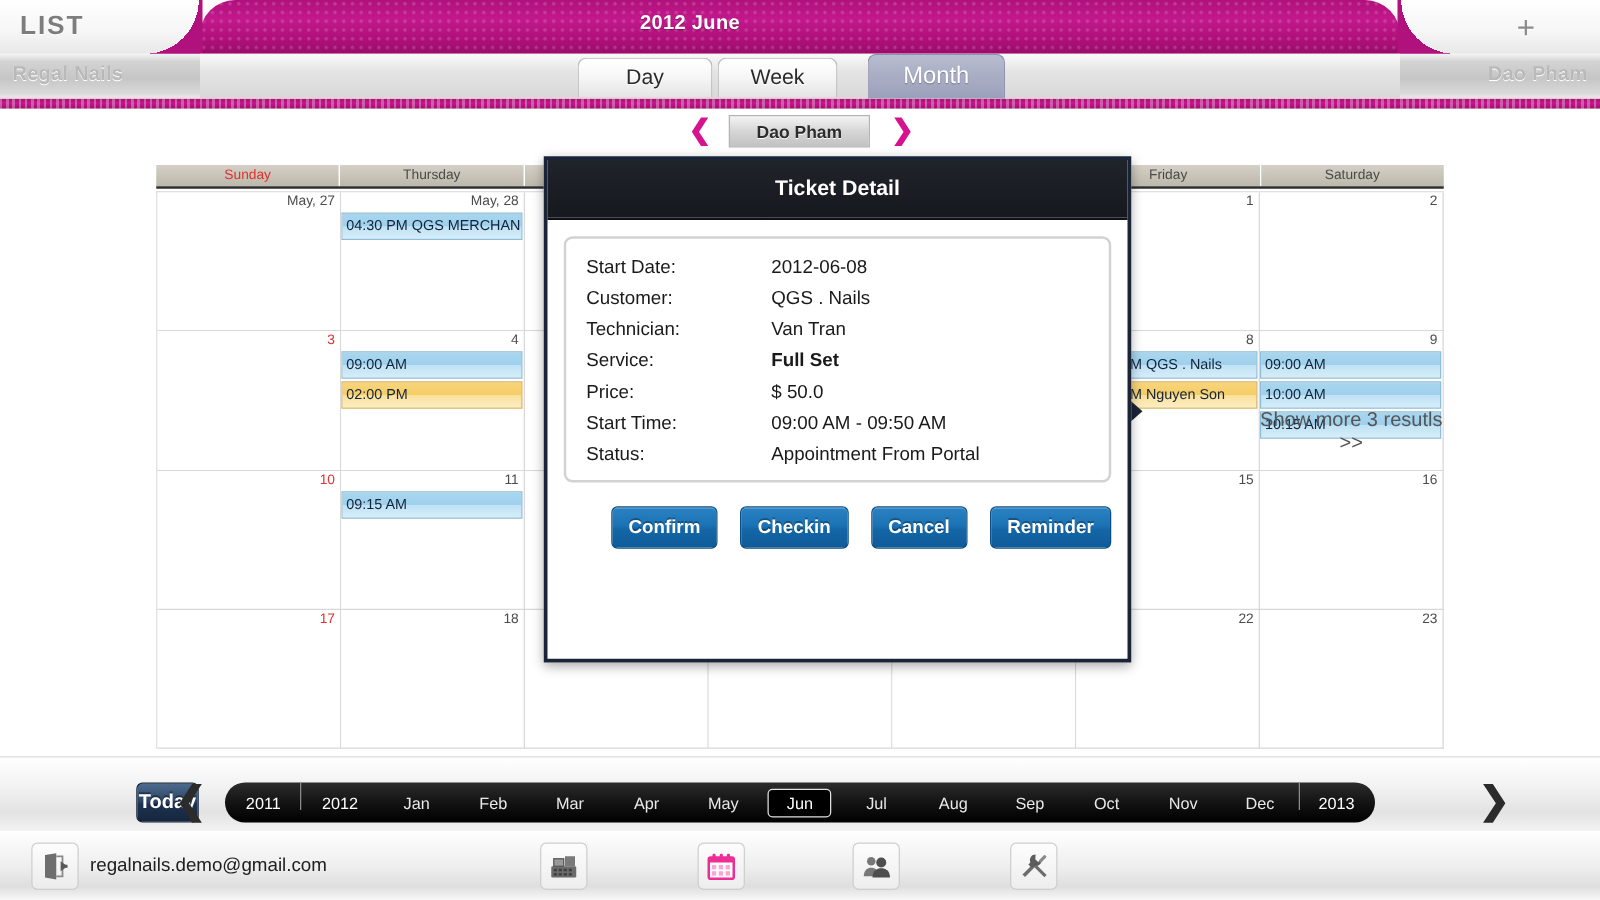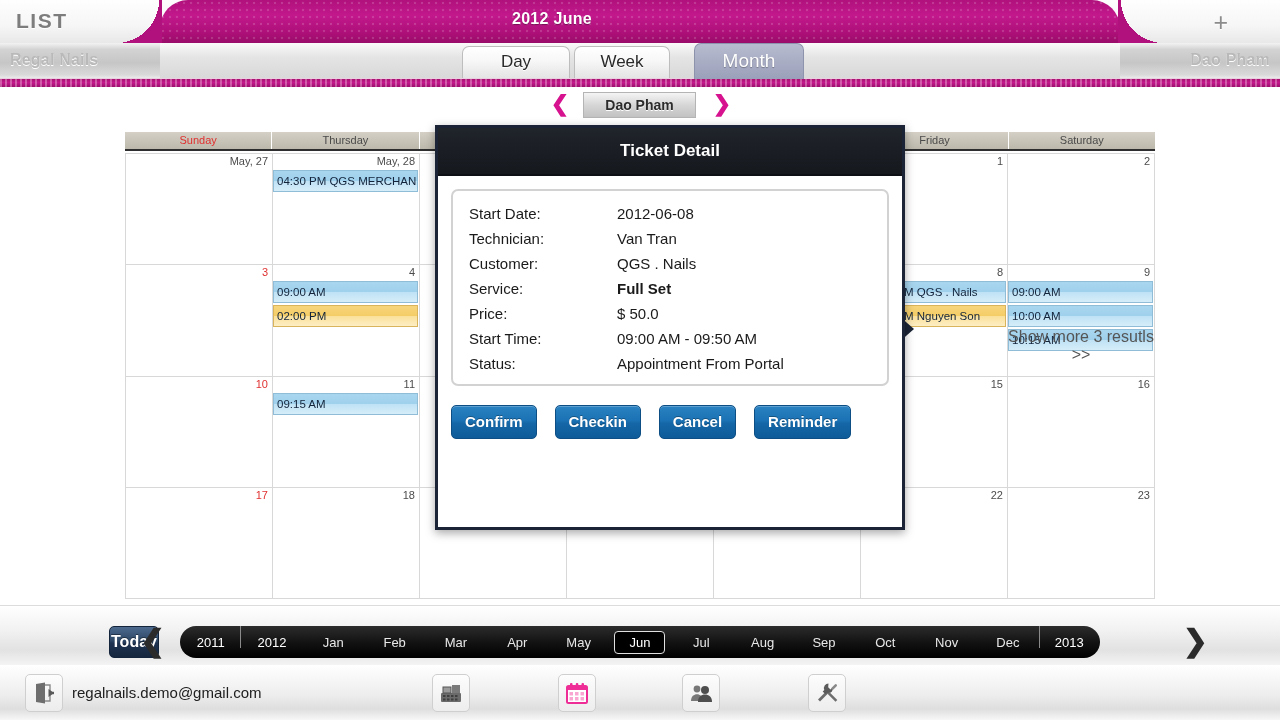--- a/index.html
+++ b/index.html
@@ -171,21 +171,21 @@
     background:#ffffff;
     box-shadow:inset 0 0 0 1px #fff;
   }
   .row { display:flex; margin-bottom:8px; }
   .row:last-child { margin-bottom:2px; }
   .row .k { width:148px; font-size:15px; font-weight:normal; color:#1a1a1a; }
   .row .v { font-size:15px; color:#1a1a1a; }
   .row .v.bold { font-weight:bold; }
 
   .modal-actions {
-    display:flex; justify-content:flex-start; gap:18px; margin-top:19px;
+    display:flex; justify-content:flex-end; gap:18px; margin-top:19px;
   }
   .btn {
     height:34px; line-height:31px; padding:0 13px; border-radius:5px;
     font-size:15px; font-weight:bold; color:#ffffff; text-align:center;
     background:linear-gradient(to bottom,#2a82c2 0%,#1b72b4 45%,#1466a6 55%,#0f5b99 100%);
     border:1px solid #0d4f85; cursor:pointer;
     text-shadow:0 -1px 0 rgba(0,0,0,.3);
     box-shadow:inset 0 1px 0 rgba(255,255,255,.25);
   }
 
@@ -410,26 +410,26 @@
 <div id="modal-caret"></div>
 <div id="modal">
   <div class="modal-title">Ticket Detail</div>
   <div class="modal-body">
     <div class="detail-box" id="detail-box">
         <div class="row">
           <div class="k">Start Date:</div>
           <div class="v">2012-06-08</div>
         </div>
         <div class="row">
+          <div class="k">Customer:</div>
+          <div class="v">QGS . Nails</div>
+        </div>
+        <div class="row">
           <div class="k">Technician:</div>
           <div class="v">Van Tran</div>
-        </div>
-        <div class="row">
-          <div class="k">Customer:</div>
-          <div class="v">QGS . Nails</div>
         </div>
         <div class="row">
           <div class="k">Service:</div>
           <div class="v bold">Full Set</div>
         </div>
         <div class="row">
           <div class="k">Price:</div>
           <div class="v">$ 50.0</div>
         </div>
         <div class="row">

